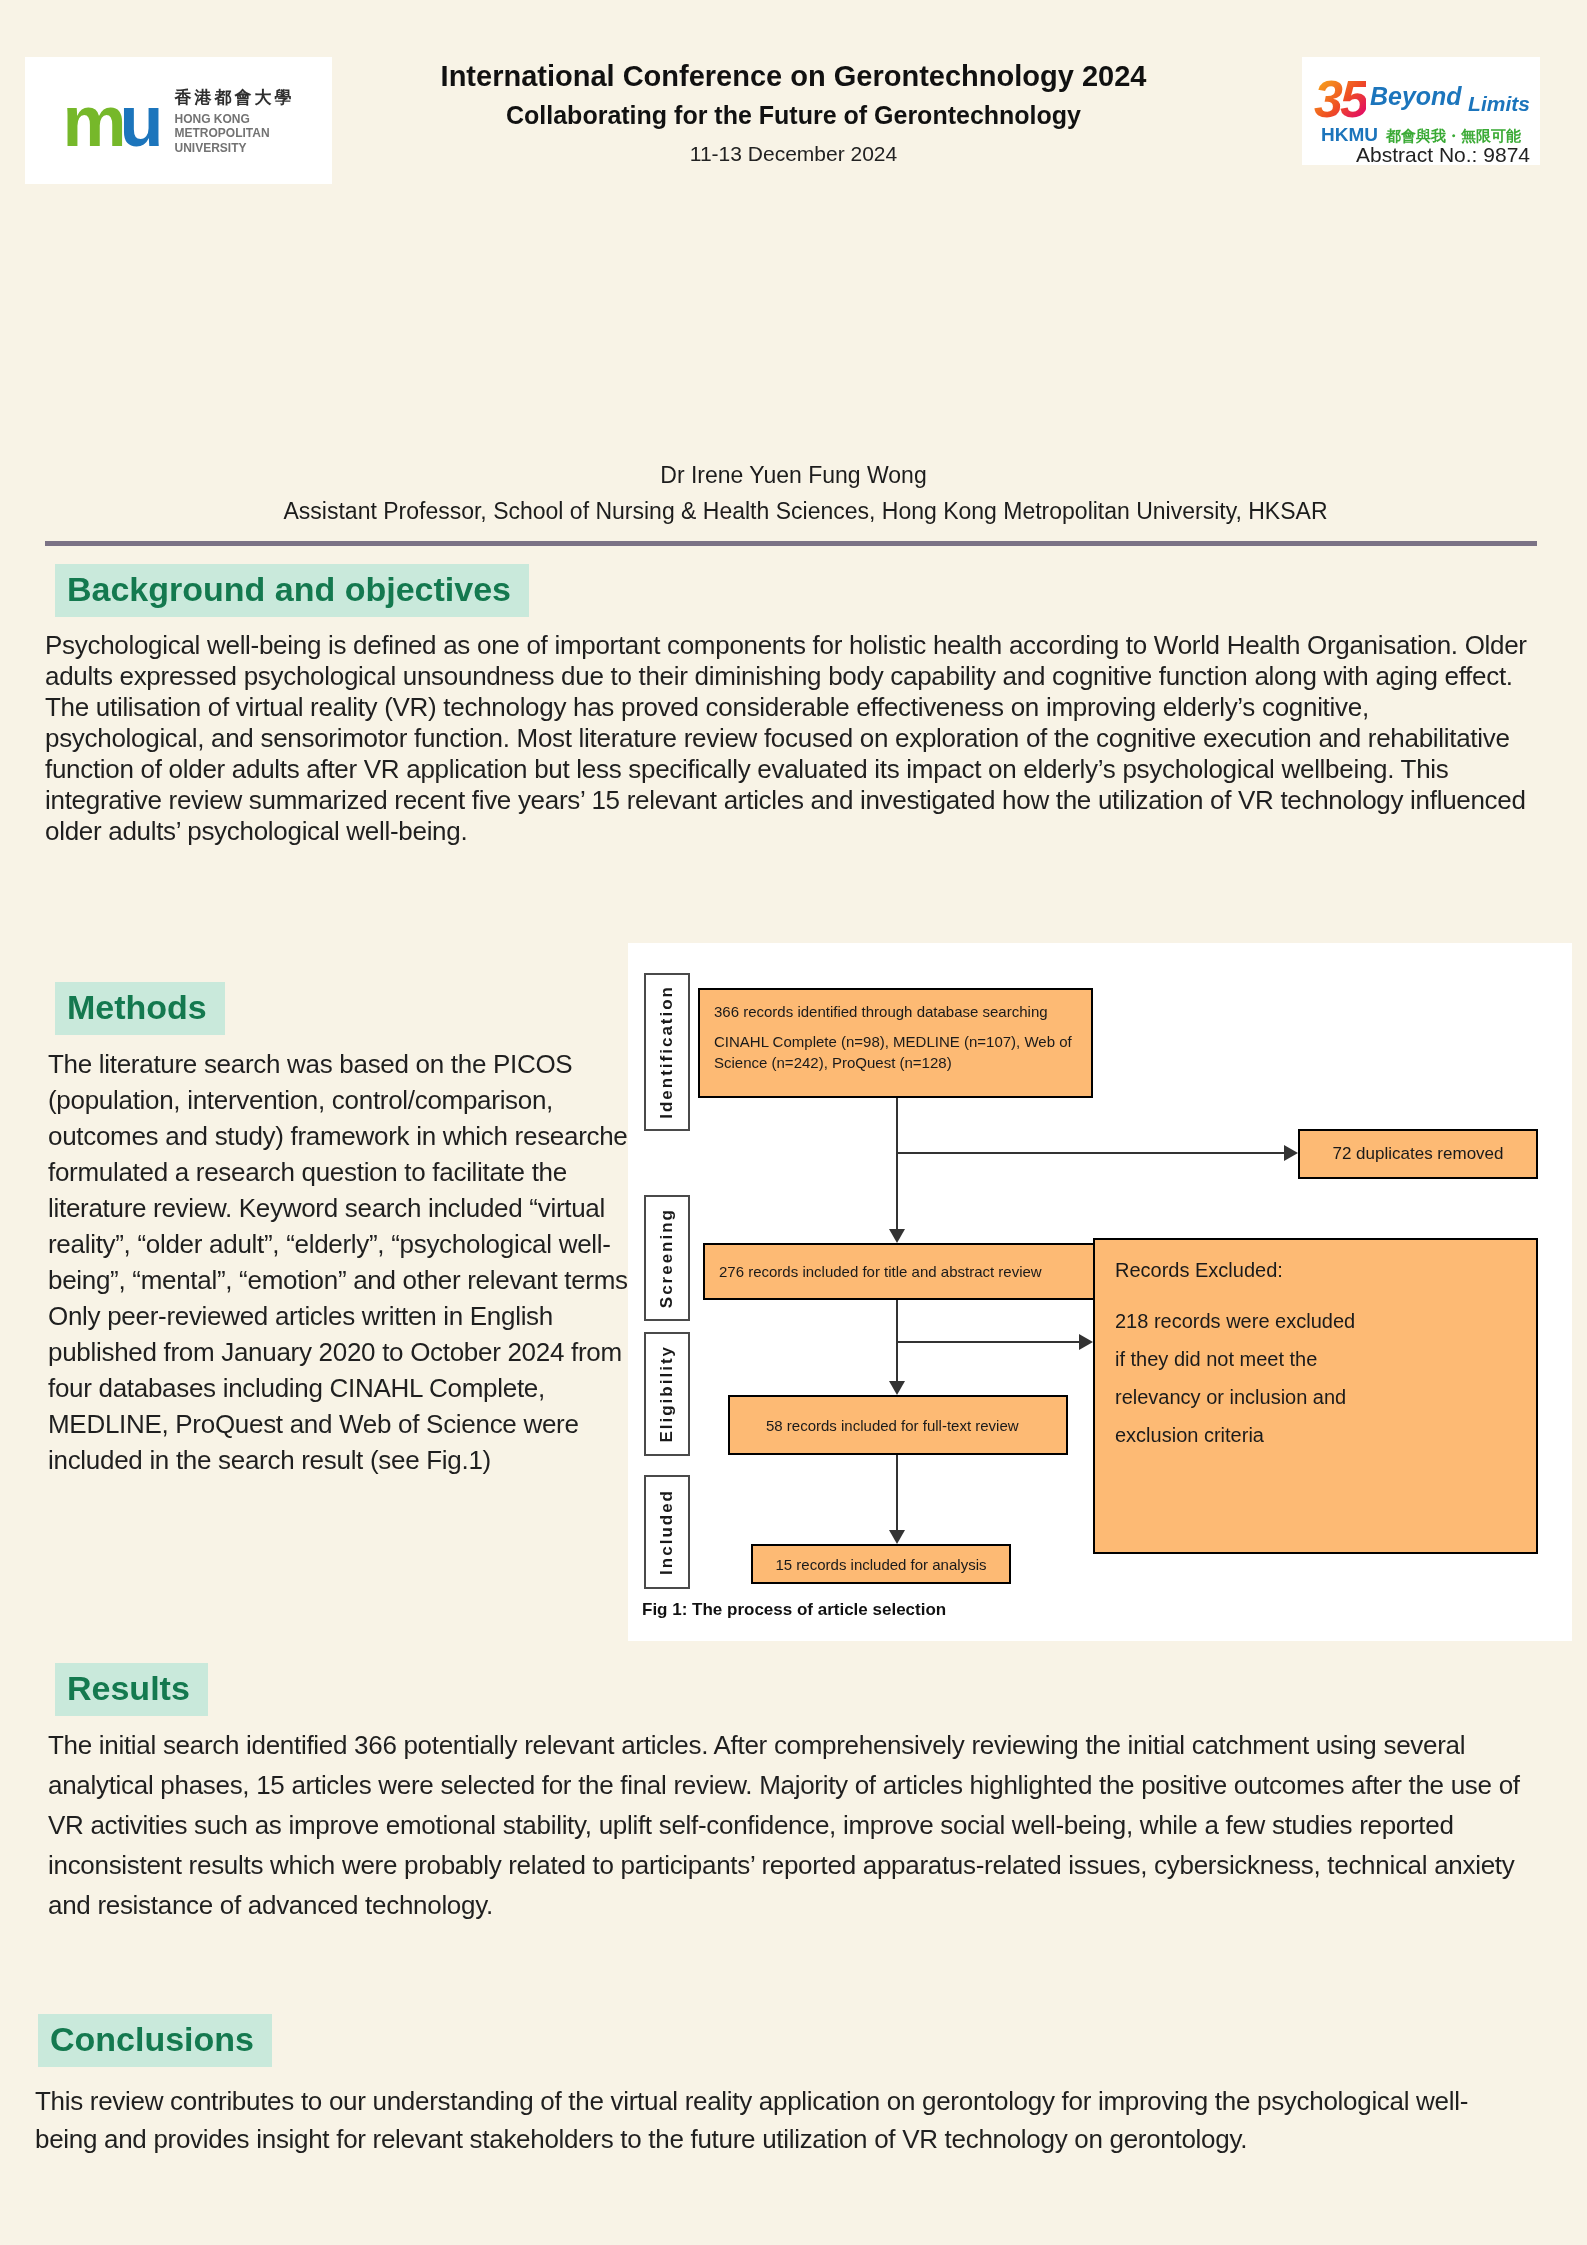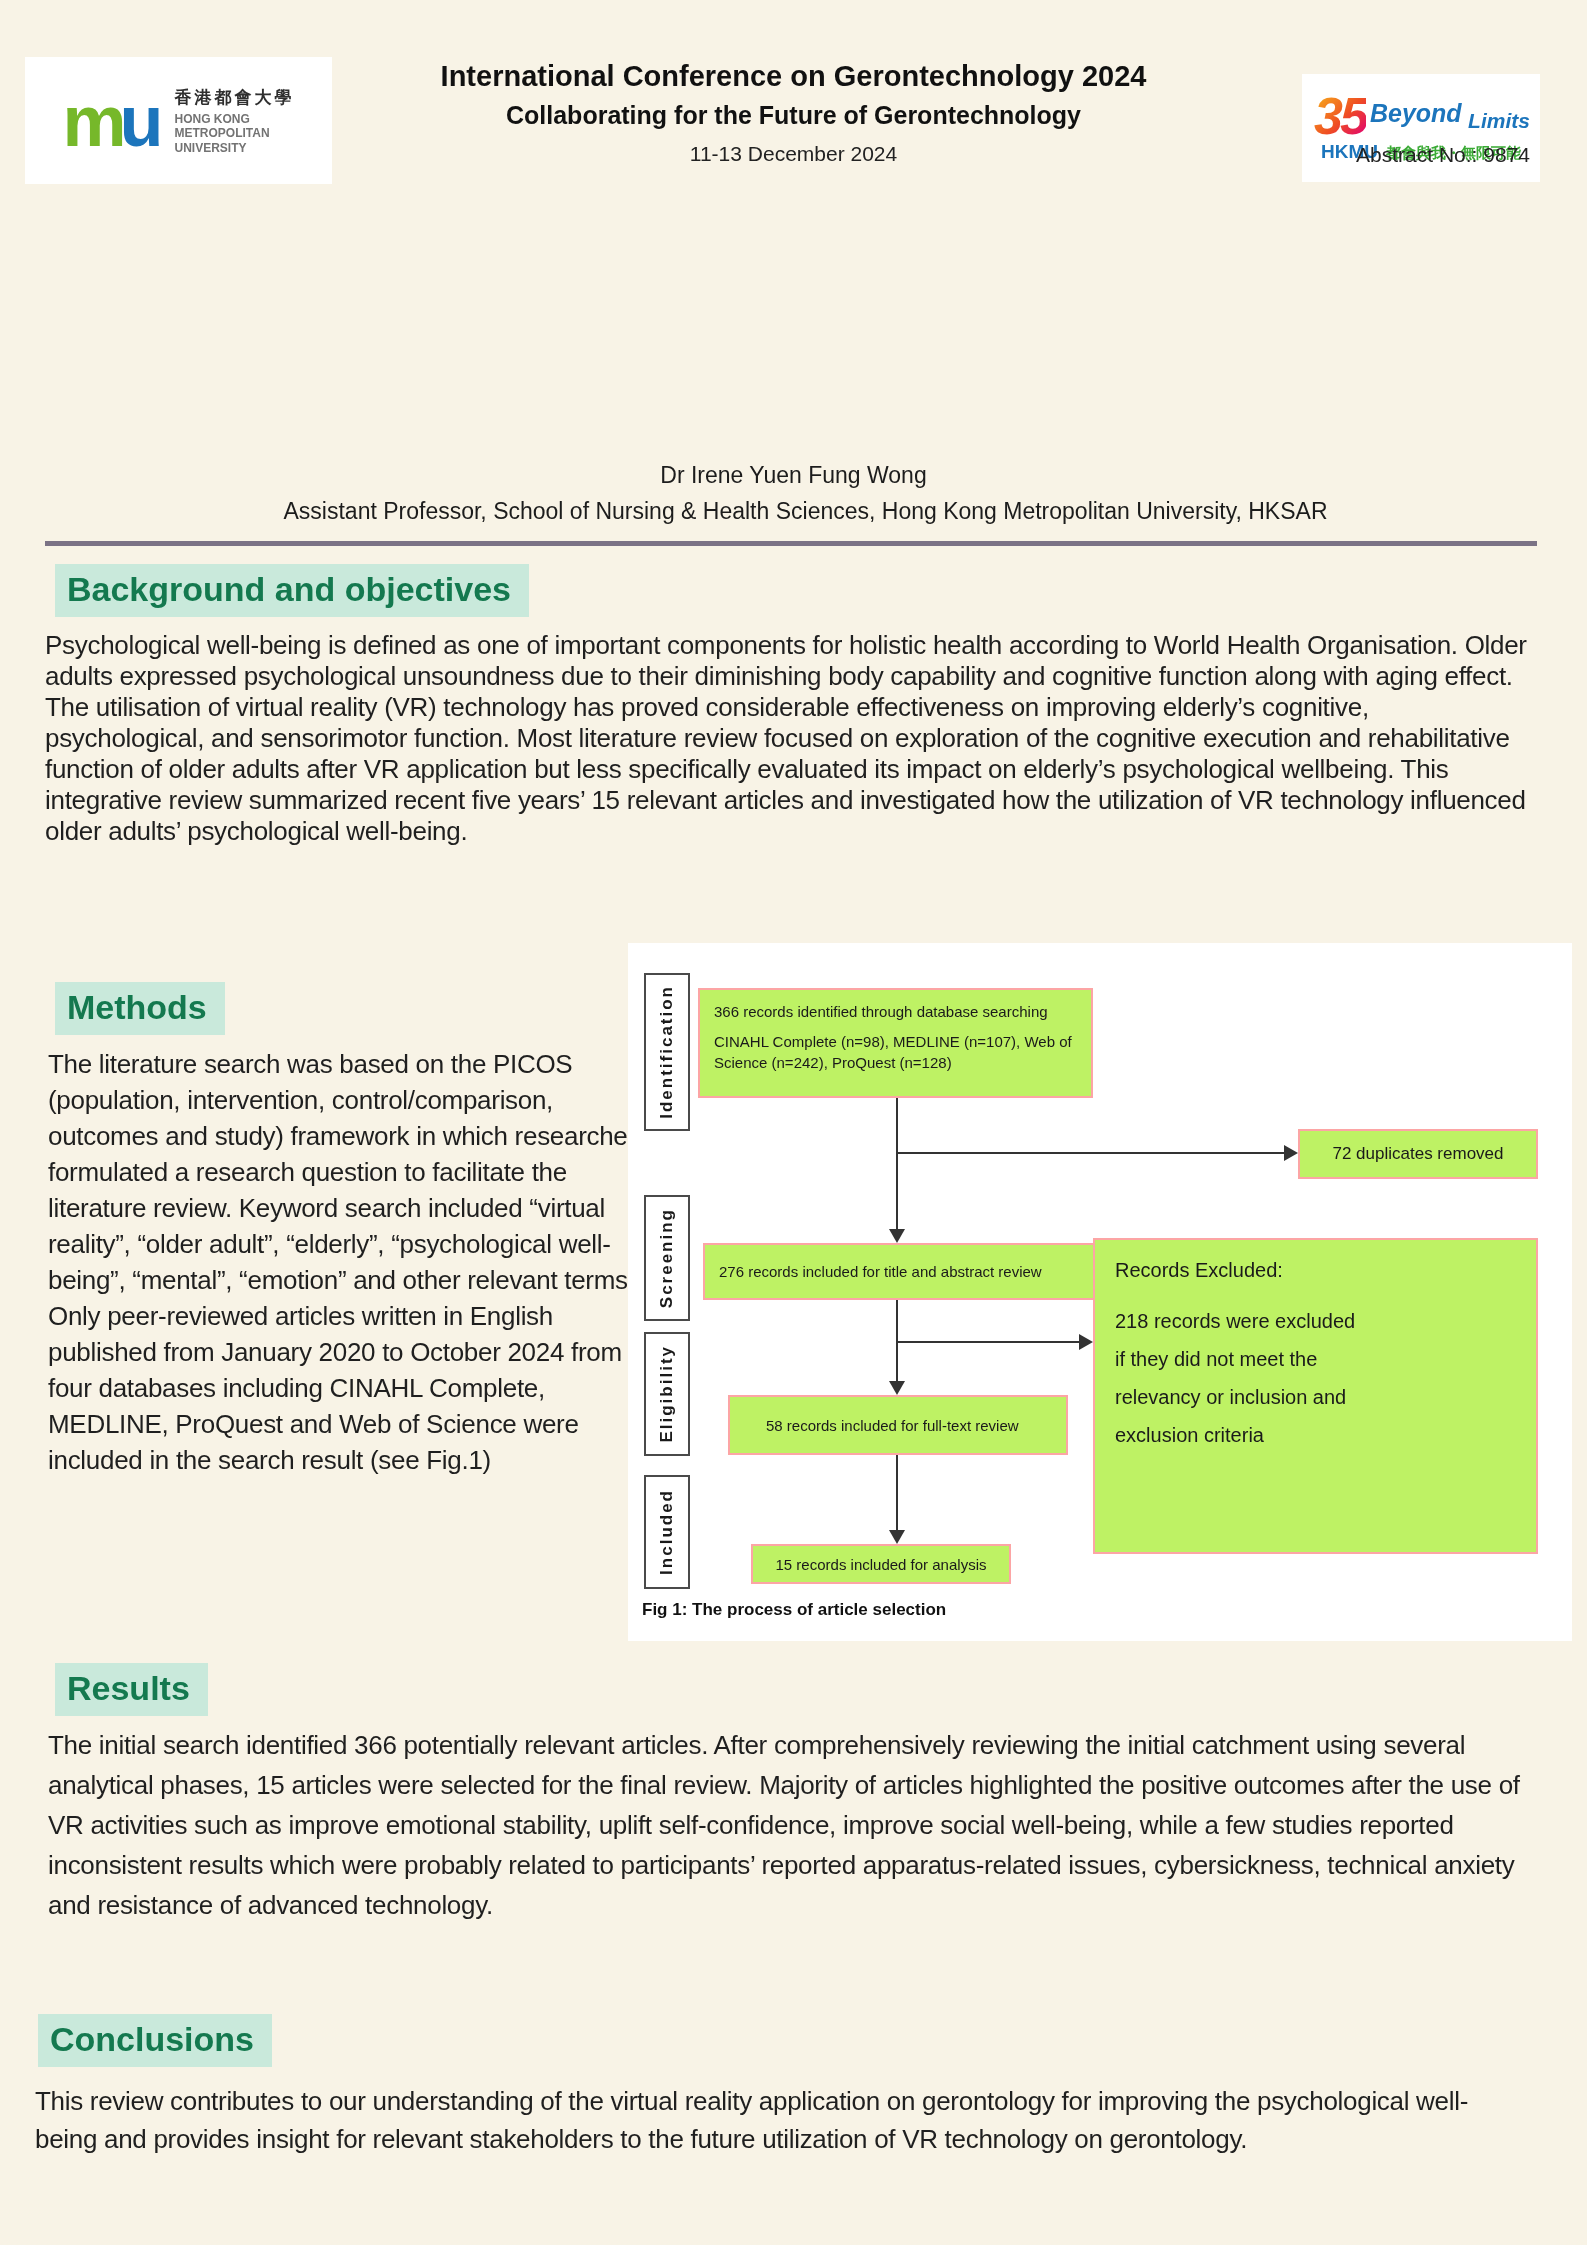--- a/index.html
+++ b/index.html
@@ -14,21 +14,21 @@
     display:flex;align-items:center;justify-content:center;gap:10px;}
   .mu{font-weight:bold;font-size:72px;line-height:1;letter-spacing:-7px;display:flex;}
   .mu-m{color:#76b82a;}
   .mu-u{color:#1c75bc;}
   .logo-text{display:flex;flex-direction:column;margin-left:8px;}
   .logo-cn{font-size:17px;letter-spacing:3px;color:#2f2f2f;font-weight:bold;}
   .logo-en{font-size:12px;font-weight:bold;line-height:1.18;color:#737373;margin-top:3px;}
   .conf-title{left:0;top:60px;width:100%;text-align:center;font-size:29px;font-weight:bold;color:#111;}
   .conf-sub{left:0;top:101px;width:100%;text-align:center;font-size:25px;font-weight:bold;color:#111;}
   .conf-date{left:0;top:142px;width:100%;text-align:center;font-size:21px;color:#222;}
-  .anniv-card{left:1302px;top:74px;width:238px;height:108px;background:#ffffff;
+  .anniv-card{left:1302px;top:57px;width:238px;height:108px;background:#ffffff;
     display:flex;flex-direction:column;align-items:center;justify-content:center;padding:2px 4px;box-sizing:border-box;}
   .anniv-top{display:flex;align-items:flex-start;}
   .anniv-35{font-size:52px;line-height:0.9;font-weight:bold;font-style:italic;
     background:linear-gradient(135deg,#f6a21d 10%,#ef4d23 55%,#e1046e 95%);
     -webkit-background-clip:text;background-clip:text;color:transparent;letter-spacing:-3px;}
   .anniv-words{margin-left:4px;margin-top:8px;line-height:1;white-space:nowrap;}
   .anniv-beyond{font-size:25px;font-weight:bold;font-style:italic;color:#1c75bc;}
   .anniv-limits{font-size:21px;font-weight:bold;font-style:italic;color:#1c75bc;position:relative;top:6px;left:2px;}
   .anniv-bottom{display:flex;gap:8px;align-items:baseline;margin-top:2px;white-space:nowrap;}
   .anniv-hkmu{font-size:19px;font-weight:bold;color:#1c75bc;}
@@ -60,21 +60,21 @@
   .fig-panel{left:628px;top:943px;width:944px;height:698px;background:#ffffff;}
   .fig-panel .abs{position:absolute;}
   .stage{left:16px;width:46px;border:2px solid #4a4a4a;background:#fff;box-sizing:border-box;
     display:flex;align-items:center;justify-content:center;}
   .stage span{writing-mode:vertical-rl;transform:rotate(180deg);font-size:17px;font-weight:bold;
     letter-spacing:2px;color:#1a1a1a;}
   .st-identification{top:30px;height:158px;}
   .st-screening{top:252px;height:126px;}
   .st-eligibility{top:389px;height:124px;}
   .st-included{top:532px;height:114px;}
-  .fbox{border:2px solid #fca5a5;background:#bef264;box-sizing:border-box;color:#1a1a1a;}
+  .fbox{border:2px solid #000000;background:#fdba74;box-sizing:border-box;color:#1a1a1a;}
   .fb-identified{left:70px;top:45px;width:395px;height:110px;padding:11px 14px;font-size:15px;line-height:1.4;}
   .fb-identified .l1{margin-bottom:9px;}
   .fb-duplicates{left:670px;top:186px;width:240px;height:50px;display:flex;align-items:center;justify-content:center;font-size:17px;}
   .fb-titleabs{left:75px;top:300px;width:400px;height:57px;display:flex;align-items:center;padding-left:14px;font-size:15px;}
   .fb-excluded{left:465px;top:295px;width:445px;height:316px;padding:18px 20px;font-size:20px;line-height:38px;}
   .fb-excluded .l1{margin-bottom:20px;line-height:1.2;}
   .fb-fulltext{left:100px;top:452px;width:340px;height:60px;display:flex;align-items:center;padding-left:36px;font-size:15px;}
   .fb-final{left:123px;top:601px;width:260px;height:40px;display:flex;align-items:center;justify-content:center;font-size:15px;}
   .vline,.hline{background:#333;}
   .v1{left:268px;top:155px;width:2px;height:143px;}

